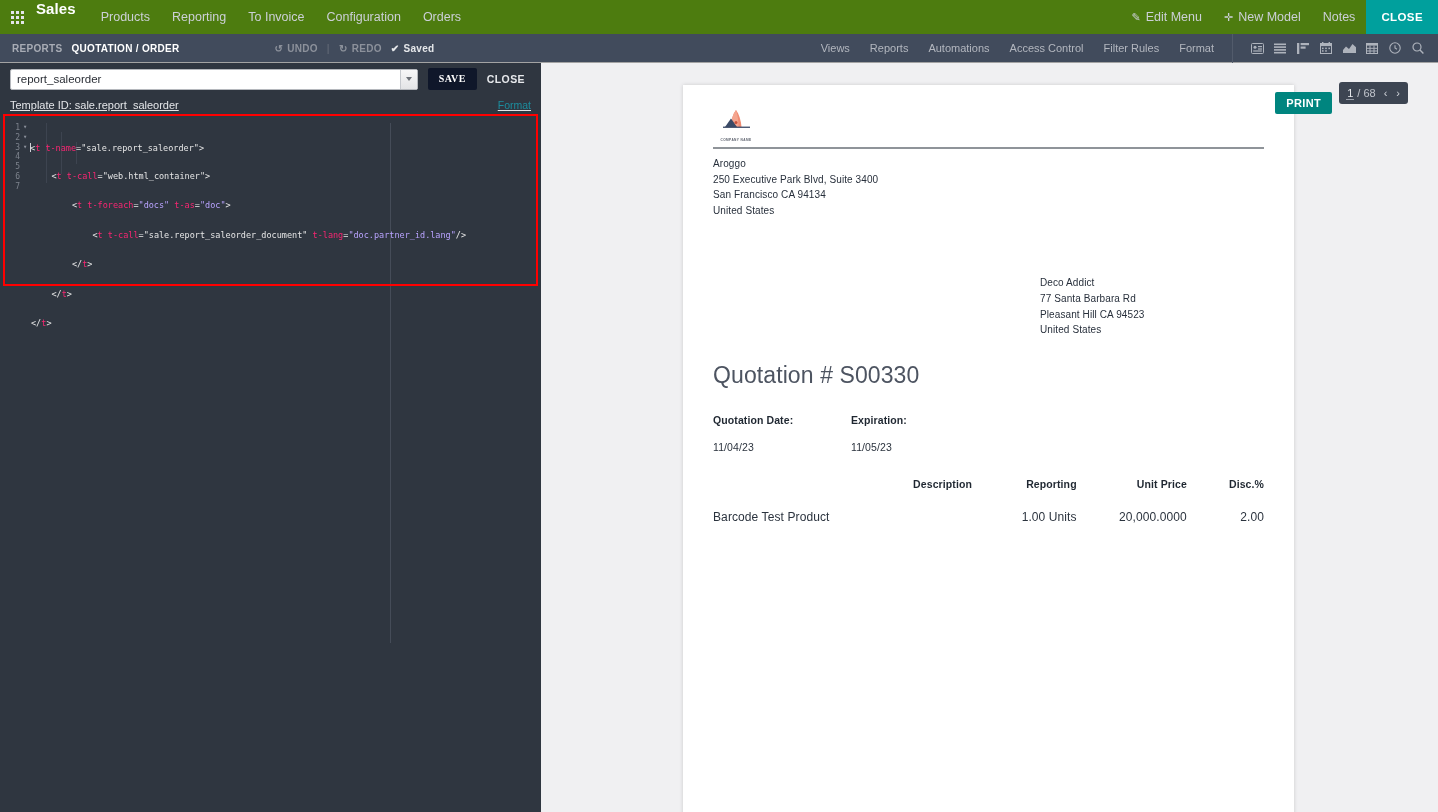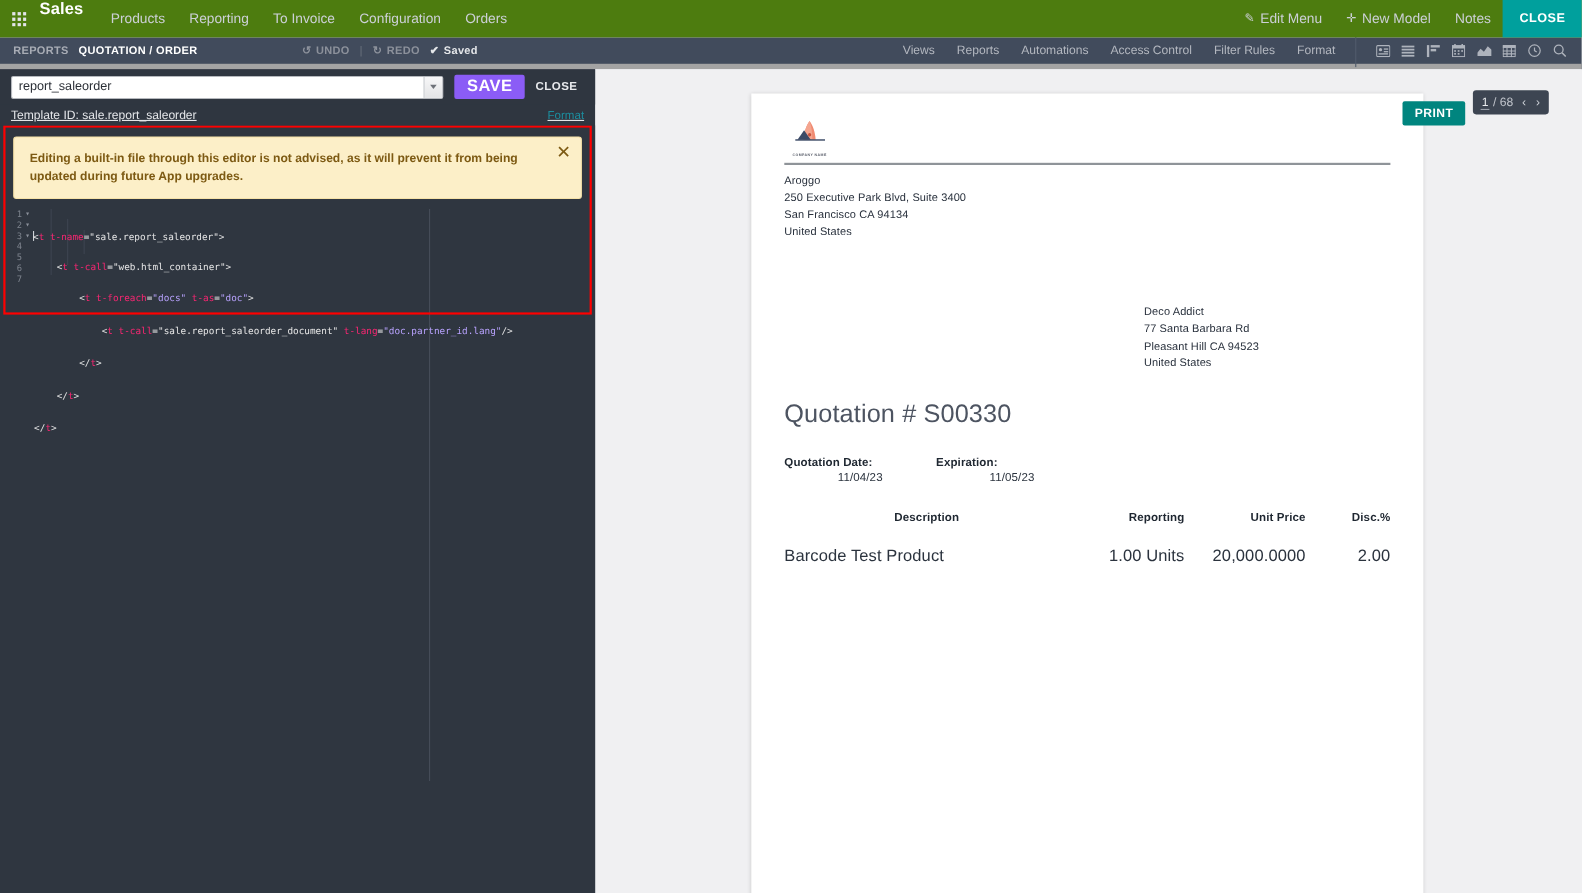--- a/index.html
+++ b/index.html
@@ -62,21 +62,21 @@
   .ico-pencil, .ico-plus { font-size: 11px; }
 
   
   .cp {
     height: 29px;
     background: #414b5c;
     display: flex;
     align-items: center;
     color: #c9ccd3;
     font-size: 10.5px;
-    border-bottom: 5px solid #a3a3a3;
+    border-bottom: 1px solid #a3a3a3;
   }
   .breadcrumb { display: flex; align-items: center; padding-left: 12px; gap: 9px; }
   .bc-prev {
     color: #a8acb5;
     text-transform: uppercase;
     font-weight: 700;
     letter-spacing: .3px;
     cursor: pointer;
     font-size: 10px;
   }
@@ -185,32 +185,32 @@
     cursor: pointer;
   }
   .sel-arrow i {
     width: 0; height: 0;
     border-left: 3.5px solid transparent;
     border-right: 3.5px solid transparent;
     border-top: 4px solid #6e7279;
     display: block;
   }
   .btn-save {
-    background: #8b5cf6;
+    background: #0f172a;
     color: #fff;
-    font-size: 15px;
+    font-size: 10px;
     font-weight: 700;
     letter-spacing: .4px;
     padding: 0 11px;
     height: 22px;
     line-height: 22px;
     border: none;
     border-radius: 2px;
     cursor: pointer;
-    font-family: Liberation Sans, sans-serif;
+    font-family: Liberation Serif, serif;
   }
   .btn-close {
     background: transparent;
     color: #e7e9ec;
     font-size: 10.5px;
     font-weight: 700;
     letter-spacing: .4px;
     padding: 0 10px;
     height: 22px;
     line-height: 22px;
@@ -432,40 +432,39 @@
   .meta-col { width: 138px; }
   .meta-lab {
     font-size: 10.5px;
     font-weight: 700;
     color: #1f2731;
     letter-spacing: .1px;
   }
   .meta-val {
     font-size: 10.5px;
     color: #2b333e;
-    margin-top: 1px;
+    margin-top: 15px;
     letter-spacing: .1px;
-    text-align: center;
   }
   table.lines {
     width: 100%;
     border-collapse: collapse;
     margin-top: 25px;
   }
   table.lines th {
     font-size: 10.5px;
     font-weight: 700;
     color: #1f2731;
     padding: 0 0 3px 0;
-    text-align: center;
+    text-align: right;
     letter-spacing: .1px;
   }
   table.lines th.r, table.lines td.r { text-align: right; }
   table.lines td {
-    font-size: 15px;
+    font-size: 12px;
     color: #2b333e;
     padding: 17px 0 0 0;
     letter-spacing: .1px;
     margin-left: 16px;
   }
 </style>
 </head>
 <body>
 
 <div class="navbar">
@@ -699,24 +698,20 @@
     </div>
 
     <div class="ed-subbar">
       <span>Template ID: sale.report_saleorder</span>
       <span class="ed-format">Format</span>
     </div>
 
     <div class="ed-body">
       <div class="red-outline"></div>
 
-      <div class="alert-warn">
-        <span>Editing a built-in file through this editor is not advised, as it will prevent it from being updated during future App upgrades.</span>
-        <span class="alert-close">✕</span>
-      </div>
 
       <div class="code-area">
         <div class="guide"></div>
         <div class="indent-guide" style="left:46px;"></div>
         <div class="indent-guide" style="left:61px; height:42px; top:9px;"></div>
         <div class="indent-guide" style="left:76px; height:22px; top:19px;"></div>
 
         <div class="gutter">
           <div>1</div>
           <div>2</div>

